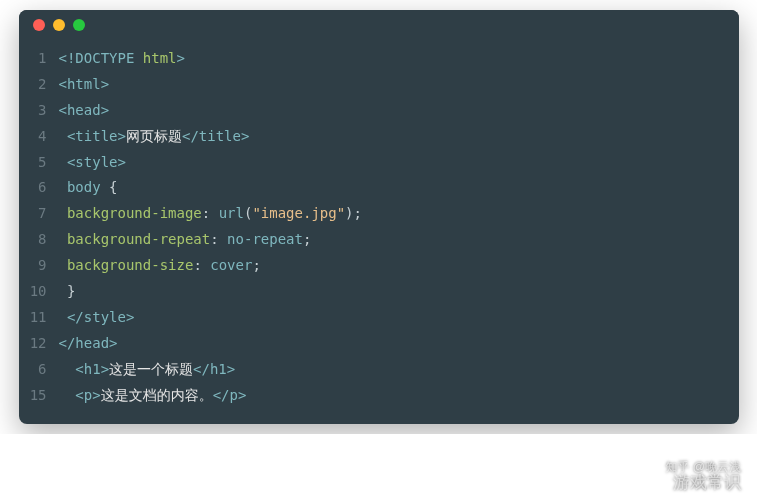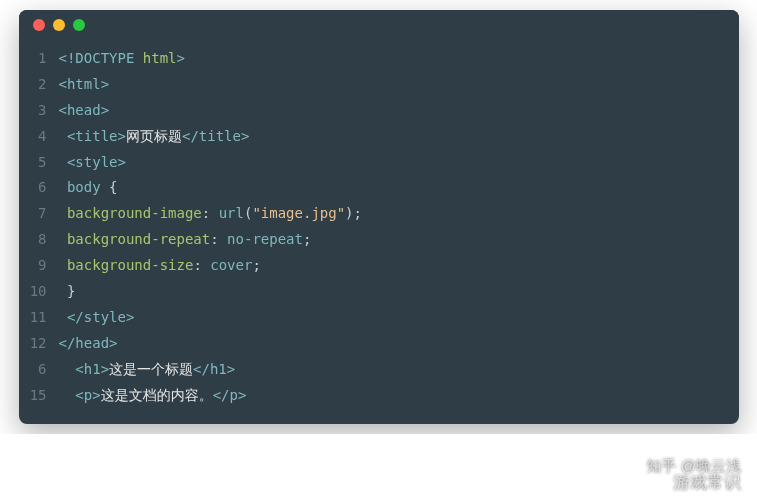--- a/index.html
+++ b/index.html
@@ -62,21 +62,21 @@
     font-family: sans-serif;
     font-size: 17px;
     color: rgba(255,255,255,0.55);
     text-shadow: 0 0 3px rgba(0,0,0,0.7);
   }
   .watermark2 {
     position: fixed;
     bottom: 24px;
     right: 16px;
     font-family: sans-serif;
-    font-size: 15px;
+    font-size: 12px;
     color: rgba(255,255,255,0.55);
     text-shadow: 0 0 3px rgba(0,0,0,0.7);
   }
 </style>
 </head>
 <body>
 
 <div class="window">
   <div class="titlebar">
     <div class="dot red"></div>

